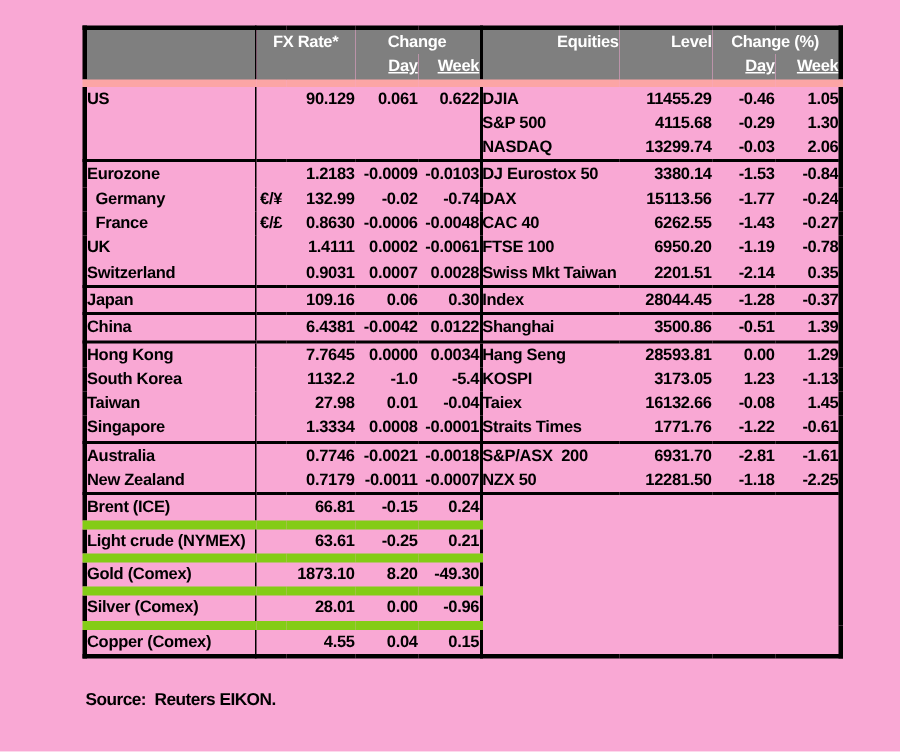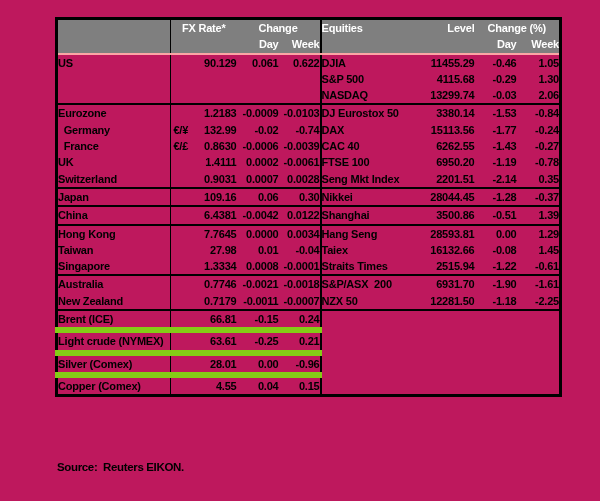--- a/index.html
+++ b/index.html
@@ -1,38 +1,38 @@
 <!DOCTYPE html>
 <html><head>
 <meta charset="utf-8">
 <style>
   html,body{margin:0;padding:0;background:#fff;}
-  .page{position:relative;width:600px;height:501px;background:#be185d;overflow:hidden;
+  .page{position:relative;width:600px;height:501px;background:#f9a8d4;overflow:hidden;
         font-family:"Liberation Sans",sans-serif;font-weight:bold;color:#000;}
 
   table.fx{position:absolute;left:55px;top:17px;border-collapse:collapse;table-layout:fixed;
            border:3px solid #000;font-size:11px;font-weight:bold;letter-spacing:-0.2px;}
   table.fx td{height:16.3px;line-height:16.3px;padding:0;overflow:hidden;white-space:pre;}
 
   thead td{background:#7f7f7f;color:#ffffff;}
-  tr.hdr2 td{border-bottom:2px solid #fca5a5;}
+  tr.hdr2 td{border-bottom:5px solid #fca5a5;text-decoration:underline;}
 
   .l{text-align:left;padding-left:3px;margin-left:44px;}
   .num{text-align:right;padding-right:3px;}
   .ctr{text-align:center;}
 
   .c-pair{border-left:1px solid #000;}
   .c-eq{border-left:2px solid #000;}
 
   tr.sec td{border-top:2px solid #000;}
   tr.thin td.lp{border-top:6px solid #84cc16;}
 
   .h-ctr{text-align:center;}
   .h-r{text-align:right;padding-right:3px;margin-top:36px;}
-  .h-l{text-align:left;padding-left:3px;}
+  .h-l{text-align:right;padding-left:3px;}
 
   .footer{position:absolute;left:57px;top:431px;font-size:11.5px;font-weight:bold;
           letter-spacing:-0.35px;line-height:14.5px;white-space:pre;}
 </style>
 </head>
 <body>
 
 <div class="page">
 
   <table class="fx">
@@ -121,21 +121,21 @@
           <td class="l c-eq">DAX</td>
           <td class="num">15113.56</td>
           <td class="num">-1.77</td>
           <td class="num">-0.24</td>
         </tr>
         <tr>
           <td class="l lp">  France</td>
           <td class="ctr lp c-pair">€/£</td>
           <td class="num lp">0.8630</td>
           <td class="num lp">-0.0006</td>
-          <td class="num lp">-0.0039</td>
+          <td class="num lp">-0.0048</td>
           <td class="l c-eq">CAC 40</td>
           <td class="num">6262.55</td>
           <td class="num">-1.43</td>
           <td class="num">-0.27</td>
         </tr>
         <tr>
           <td class="l lp">UK</td>
           <td class="ctr lp c-pair"></td>
           <td class="num lp">1.4111</td>
           <td class="num lp">0.0002</td>
@@ -144,32 +144,32 @@
           <td class="num">6950.20</td>
           <td class="num">-1.19</td>
           <td class="num">-0.78</td>
         </tr>
         <tr>
           <td class="l lp">Switzerland</td>
           <td class="ctr lp c-pair"></td>
           <td class="num lp">0.9031</td>
           <td class="num lp">0.0007</td>
           <td class="num lp">0.0028</td>
-          <td class="l c-eq">Seng Mkt Index</td>
+          <td class="l c-eq">Swiss Mkt Taiwan</td>
           <td class="num">2201.51</td>
           <td class="num">-2.14</td>
           <td class="num">0.35</td>
         </tr>
         <tr class="sec">
           <td class="l lp">Japan</td>
           <td class="ctr lp c-pair"></td>
           <td class="num lp">109.16</td>
           <td class="num lp">0.06</td>
           <td class="num lp">0.30</td>
-          <td class="l c-eq">Nikkei</td>
+          <td class="l c-eq">Index</td>
           <td class="num">28044.45</td>
           <td class="num">-1.28</td>
           <td class="num">-0.37</td>
         </tr>
         <tr class="sec">
           <td class="l lp">China</td>
           <td class="ctr lp c-pair"></td>
           <td class="num lp">6.4381</td>
           <td class="num lp">-0.0042</td>
           <td class="num lp">0.0122</td>
@@ -183,50 +183,61 @@
           <td class="ctr lp c-pair"></td>
           <td class="num lp">7.7645</td>
           <td class="num lp">0.0000</td>
           <td class="num lp">0.0034</td>
           <td class="l c-eq">Hang Seng</td>
           <td class="num">28593.81</td>
           <td class="num">0.00</td>
           <td class="num">1.29</td>
         </tr>
         <tr>
+          <td class="l lp">South Korea</td>
+          <td class="ctr lp c-pair"></td>
+          <td class="num lp">1132.2</td>
+          <td class="num lp">-1.0</td>
+          <td class="num lp">-5.4</td>
+          <td class="l c-eq">KOSPI</td>
+          <td class="num">3173.05</td>
+          <td class="num">1.23</td>
+          <td class="num">-1.13</td>
+        </tr>
+        <tr>
           <td class="l lp">Taiwan</td>
           <td class="ctr lp c-pair"></td>
           <td class="num lp">27.98</td>
           <td class="num lp">0.01</td>
           <td class="num lp">-0.04</td>
           <td class="l c-eq">Taiex</td>
           <td class="num">16132.66</td>
           <td class="num">-0.08</td>
           <td class="num">1.45</td>
         </tr>
         <tr>
           <td class="l lp">Singapore</td>
           <td class="ctr lp c-pair"></td>
           <td class="num lp">1.3334</td>
           <td class="num lp">0.0008</td>
           <td class="num lp">-0.0001</td>
           <td class="l c-eq">Straits Times</td>
-          <td class="num">2515.94</td>
+          <td class="num">1771.76</td>
           <td class="num">-1.22</td>
           <td class="num">-0.61</td>
         </tr>
         <tr class="sec">
           <td class="l lp">Australia</td>
           <td class="ctr lp c-pair"></td>
           <td class="num lp">0.7746</td>
           <td class="num lp">-0.0021</td>
           <td class="num lp">-0.0018</td>
           <td class="l c-eq">S&amp;P/ASX  200</td>
           <td class="num">6931.70</td>
-          <td class="num">-1.90</td>
+          <td class="num">-2.81</td>
           <td class="num">-1.61</td>
         </tr>
         <tr>
           <td class="l lp">New Zealand</td>
           <td class="ctr lp c-pair"></td>
           <td class="num lp">0.7179</td>
           <td class="num lp">-0.0011</td>
           <td class="num lp">-0.0007</td>
           <td class="l c-eq">NZX 50</td>
           <td class="num">12281.50</td>
@@ -249,20 +260,31 @@
           <td class="ctr lp c-pair"></td>
           <td class="num lp">63.61</td>
           <td class="num lp">-0.25</td>
           <td class="num lp">0.21</td>
           <td class="l c-eq"></td>
           <td class="num"></td>
           <td class="num"></td>
           <td class="num"></td>
         </tr>
         <tr class="thin">
+          <td class="l lp">Gold (Comex)</td>
+          <td class="ctr lp c-pair"></td>
+          <td class="num lp">1873.10</td>
+          <td class="num lp">8.20</td>
+          <td class="num lp">-49.30</td>
+          <td class="l c-eq"></td>
+          <td class="num"></td>
+          <td class="num"></td>
+          <td class="num"></td>
+        </tr>
+        <tr class="thin">
           <td class="l lp">Silver (Comex)</td>
           <td class="ctr lp c-pair"></td>
           <td class="num lp">28.01</td>
           <td class="num lp">0.00</td>
           <td class="num lp">-0.96</td>
           <td class="l c-eq"></td>
           <td class="num"></td>
           <td class="num"></td>
           <td class="num"></td>
         </tr>

